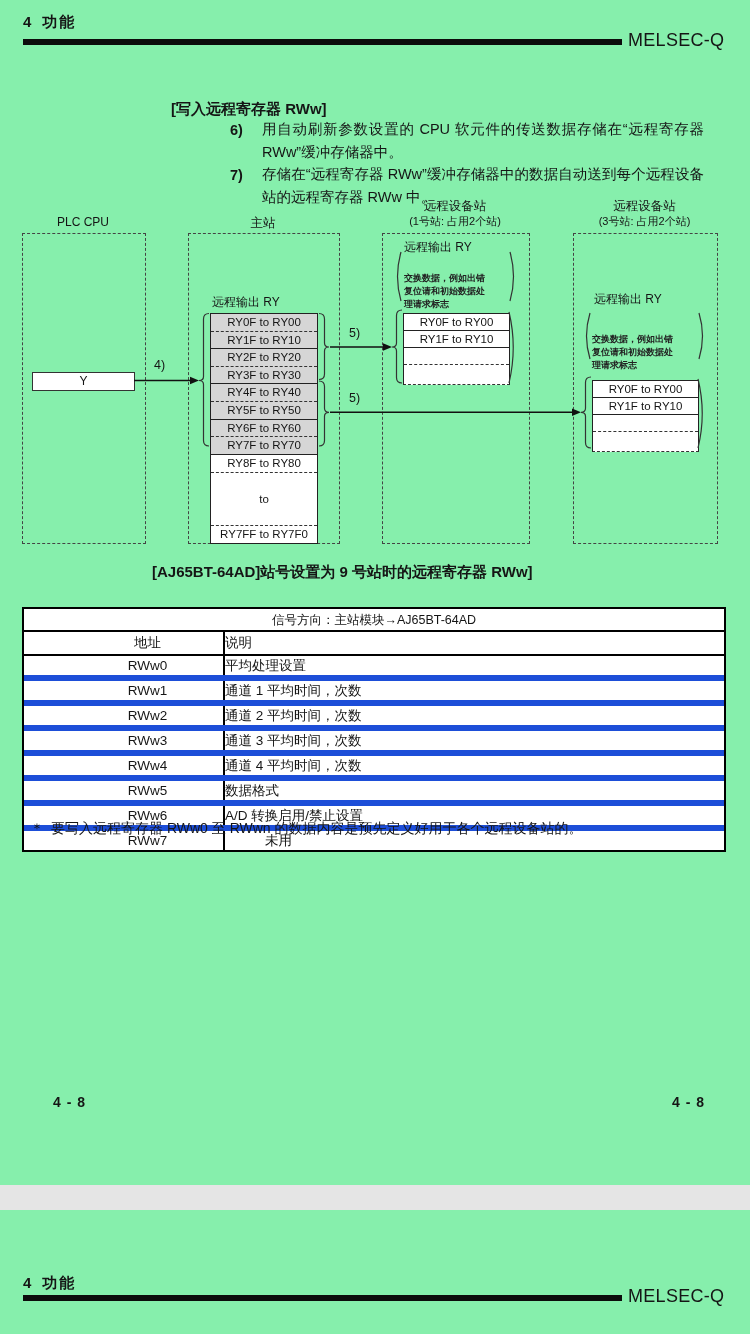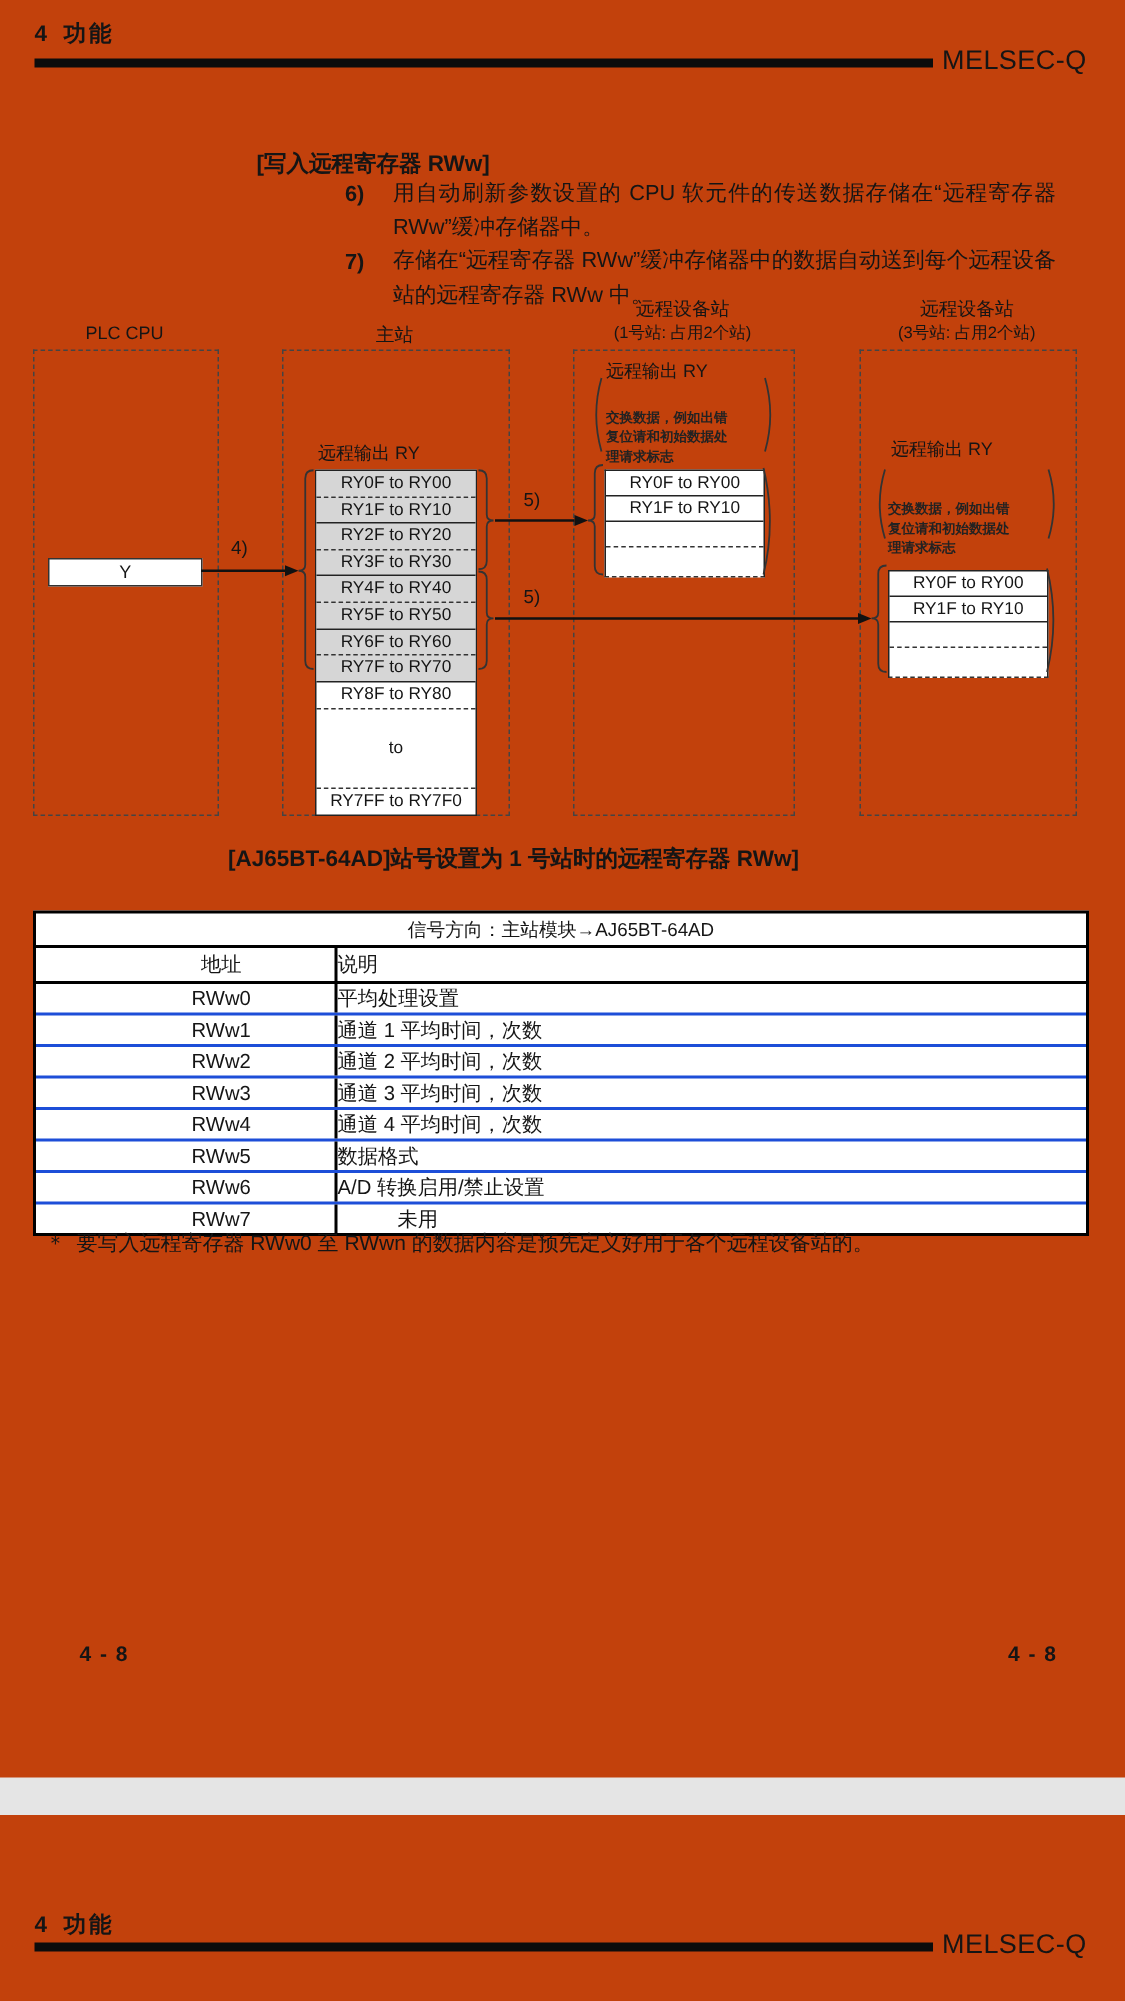--- a/index.html
+++ b/index.html
@@ -1,16 +1,16 @@
 <!DOCTYPE html>
 <html style="--bar: #0c0c0c; --shade: #d6d6d6; --band: #e5e5e5;"><head>
 <meta charset="utf-8">
 <style>
   html,body{margin:0;padding:0;background:#ffffff;}
-  .page{position:relative;width:750px;height:1334px;background:#c2410c;overflow:hidden;
+  .page{position:relative;width:750px;height:1334px;background:#86efac;overflow:hidden;
         font-family:"Liberation Sans","DejaVu Sans",sans-serif;color:#151515;}
   .abs{position:absolute;}
   .ctr{text-align:center;}
   
   .chapter{font-size:15px;font-weight:600;letter-spacing:1px;white-space:nowrap;}
   .chapter .t{margin-left:10px;letter-spacing:2px;}
   .hrule{height:6px;background:var(--bar,#0c0c0c);}
   .brand{font-size:18px;font-weight:500;letter-spacing:.3px;white-space:nowrap;}
   
   .sec-title{font-size:15px;font-weight:600;white-space:nowrap;}
@@ -36,21 +36,21 @@
   .note{font-size:9px;line-height:13px;font-weight:600;white-space:nowrap;color:#222;margin-top:16px;}
   .alab{font-size:12.5px;font-weight:500;white-space:nowrap;}
   svg.ovl{position:absolute;left:0;top:0;pointer-events:none;}
   svg.ovl path{fill:none;stroke:#333;stroke-width:1.2px;}
   svg.ovl line{stroke:#111;stroke-width:1.6px;}
   svg.ovl polygon{fill:#111;stroke:none;}
   
   .regtable{border:2.8px solid #000;background:#fff;}
   .rt-dir{height:21px;line-height:22px;border-bottom:2px solid #000;font-size:12.5px;text-align:center;font-weight:500;}
   .rt-head{display:flex;height:21.5px;line-height:22px;border-bottom:2px solid #000;font-size:13.5px;font-weight:500;}
-  .rt-row{display:flex;height:19px;line-height:19.5px;border-bottom:2px solid #1d4ed8;font-size:13.5px;}
+  .rt-row{display:flex;height:19px;line-height:19.5px;border-bottom:6px solid #1d4ed8;font-size:13.5px;}
   .rt-row:last-child{border-bottom:none;gap:40px;}
   .rt-addr{width:151px;border-right:2px solid #000;text-align:center;padding-left:48px;}
   .rt-desc{flex:1;text-align:left;}
   .footnote{display:flex;gap:7px;font-size:14px;line-height:17px;white-space:nowrap;}
   .pageno{font-size:14px;font-weight:600;letter-spacing:1px;white-space:nowrap;}
   .grayband{background:var(--band,#e5e5e5);}
 </style>
 </head>
 <body>
 
@@ -154,21 +154,21 @@
       <path d="M509,117 Q517.5,152.5 509,188"></path>
 
       <path d="M590,118 Q583,141 590,164"></path>
       <path d="M699,118 Q706,141 699,164"></path>
 
       <path d="M591,182 Q585.5,182 585.5,187.5 L585.5,213.3 Q585.5,217.3 581,217.3 Q585.5,217.3 585.5,221.3 L585.5,247.5 Q585.5,253 591,253"></path>
       <path d="M698,184 Q706.5,218.5 698,253"></path>
     </svg>
   </div>
 
-  <div class="abs sec-title" style="left:152px;top:563px;">[AJ65BT-64AD]站号设置为 1 号站时的远程寄存器 RWw]</div>
+  <div class="abs sec-title" style="left:152px;top:563px;">[AJ65BT-64AD]站号设置为 9 号站时的远程寄存器 RWw]</div>
 
   <div class="abs regtable" style="left:22px;top:595px;width:700px;margin-top:12px;">
     <div class="rt-dir">信号方向：主站模块→AJ65BT-64AD</div>
     <div class="rt-head">
       <div class="rt-addr">地址</div>
       <div class="rt-desc">说明</div>
     </div>
     <div class="rt-row">
       <div class="rt-addr">RWw0</div>
       <div class="rt-desc">平均处理设置</div>

